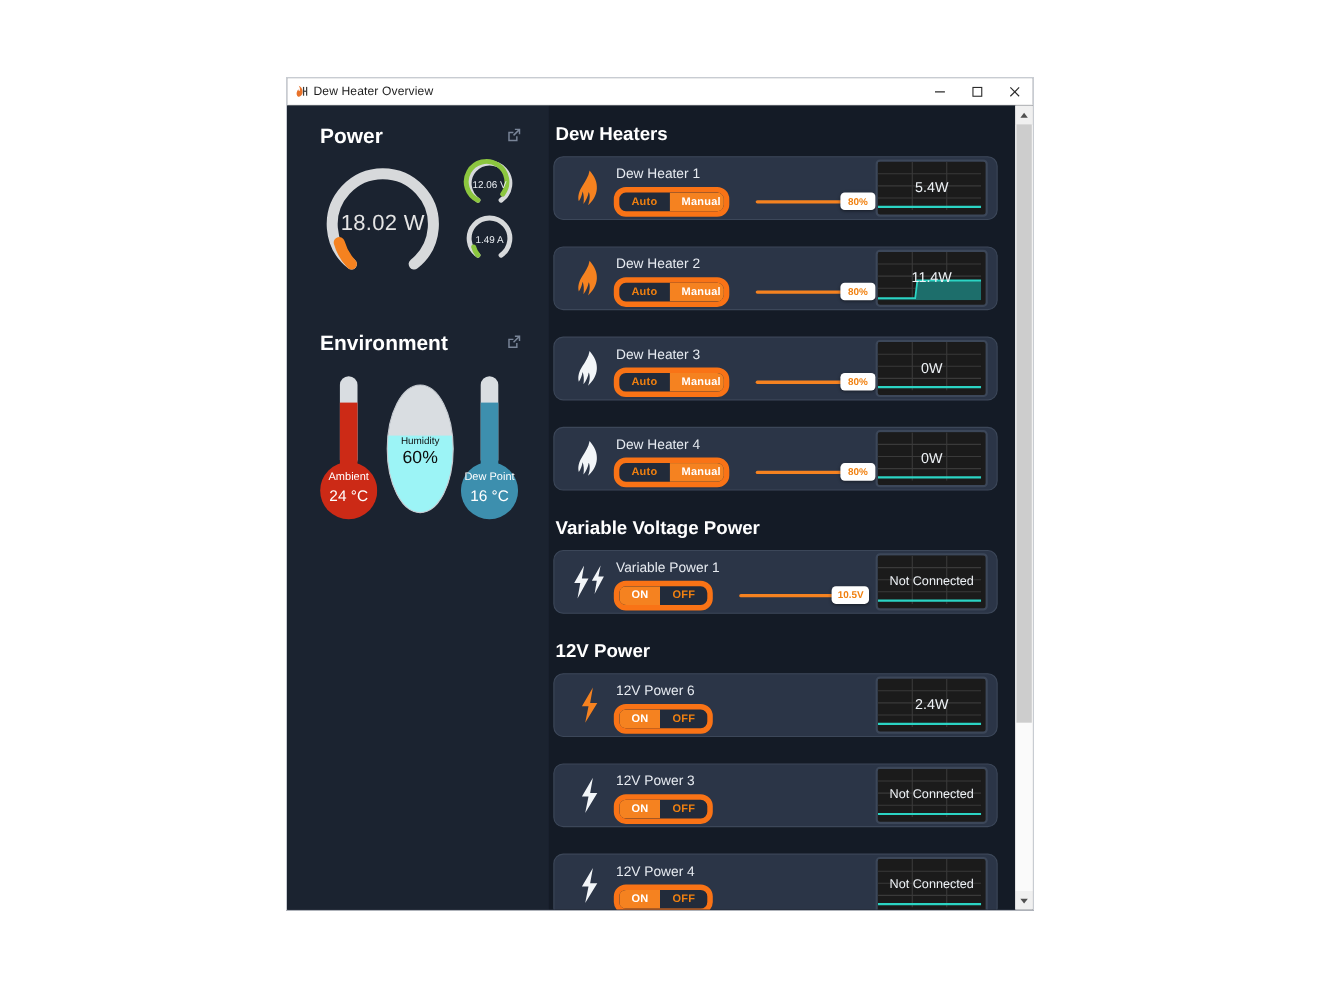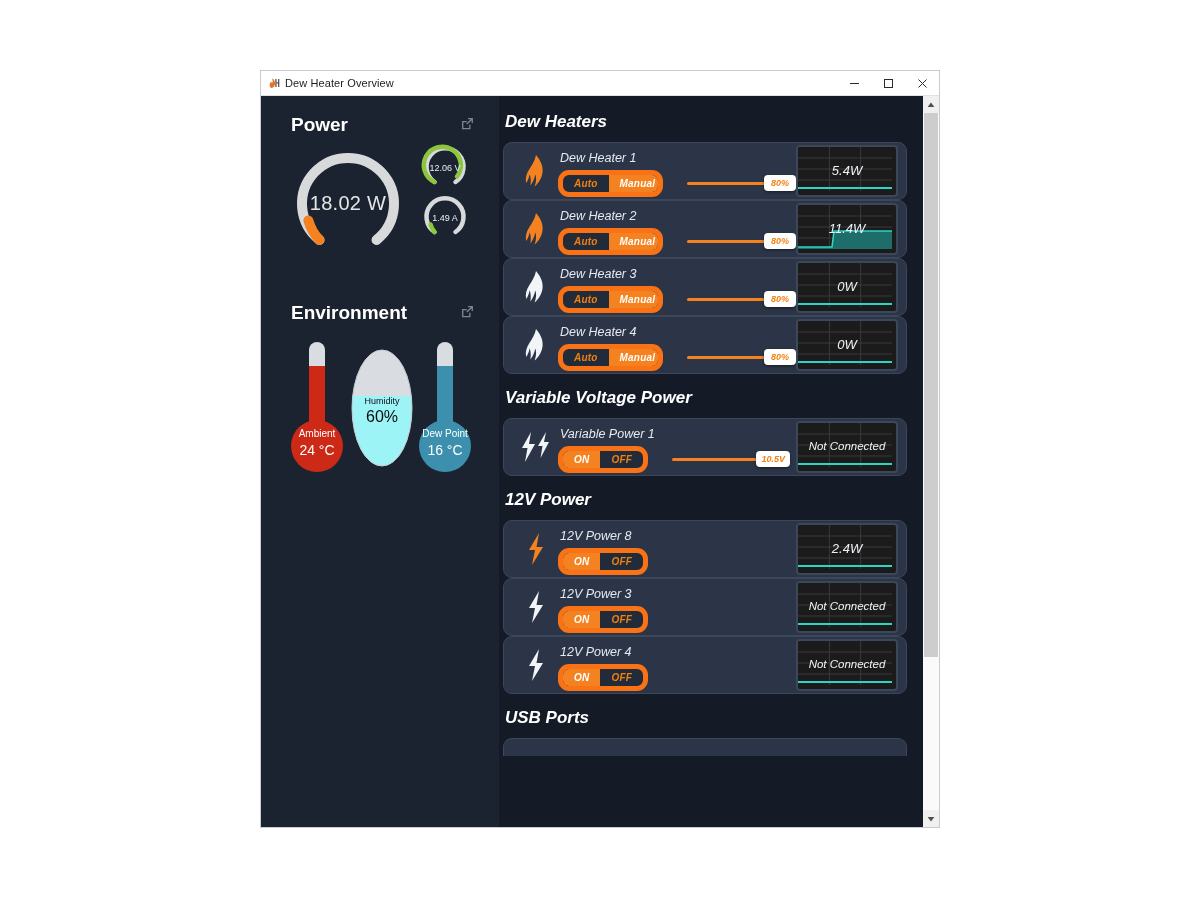--- a/index.html
+++ b/index.html
@@ -65,24 +65,24 @@
   .thermo-label b{display:block;font-size:14px;font-weight:normal;margin-top:1px;}
   .hum-label{
     position:absolute;text-align:center;color:#101010;line-height:1.2;font-size:9px;
   }
   .hum-label b{display:block;font-size:16px;font-weight:normal;color:#0c0c0c;}
   
   .section-title{
     font-size:17px;font-weight:bold;color:#ffffff;margin:0 0 10px 2px;
     padding-left:0;
   }
-  .sec-block{padding:0 10px 0 2px;font-style:italic;}
+  .sec-block{padding:0 10px 0 2px;}
   .card{
     background:#2b3547;border:1px solid #3c4759;border-radius:9px;
-    height:58px;margin-bottom:0;display:flex;align-items:center;
+    height:58px;margin-bottom:24px;display:flex;align-items:center;
     padding:0 8px 0 10px;box-sizing:border-box;position:relative;
   }
   .card.cut{height:18px;overflow:hidden;margin-bottom:0;border-bottom:none;
     border-bottom-left-radius:0;border-bottom-right-radius:0;}
   .c-icon{width:44px;flex:0 0 44px;display:flex;align-items:center;justify-content:center;}
   .c-mid{flex:1;min-width:0;display:flex;flex-direction:column;justify-content:center;height:100%;}
   .c-name{font-size:12.5px;color:#e6eaf0;margin:5px 0 5px 2px;}
   .c-ctrls{display:flex;align-items:center;}
   .toggle{
     display:inline-flex;border:5px solid #f97316;border-radius:11px;overflow:hidden;
@@ -412,21 +412,21 @@
           </div>
           <div class="sec-block" style="margin-bottom: 14px;">
             <div class="section-title">12V Power</div>
             <div class="card">
               <div class="c-icon">
                 <svg width="22" height="34" viewBox="0 0 22 34">
                   <path d="M14 1 L4 18 H10 L7 33 L18 15 H11.5 Z" fill="#f58220"></path>
                 </svg>
               </div>
               <div class="c-mid">
-                <div class="c-name">12V Power 8</div>
+                <div class="c-name">12V Power 6</div>
                 <div class="c-ctrls">
                   <div class="toggle">
                     <span class="on-opt">ON</span>
                     <span class="off-opt">OFF</span>
                   </div>
                 </div>
               </div>
               <div class="graph">
                 <svg width="94" height="44" viewBox="0 0 94 44">
                   <rect x="0" y="0" width="94" height="44" fill="#1b1b1b"></rect>

